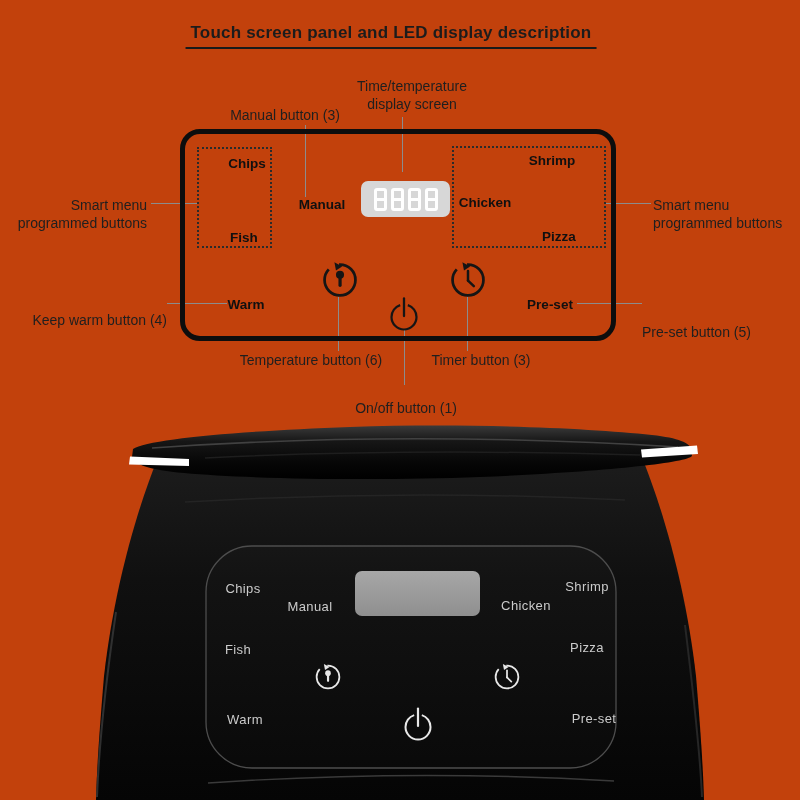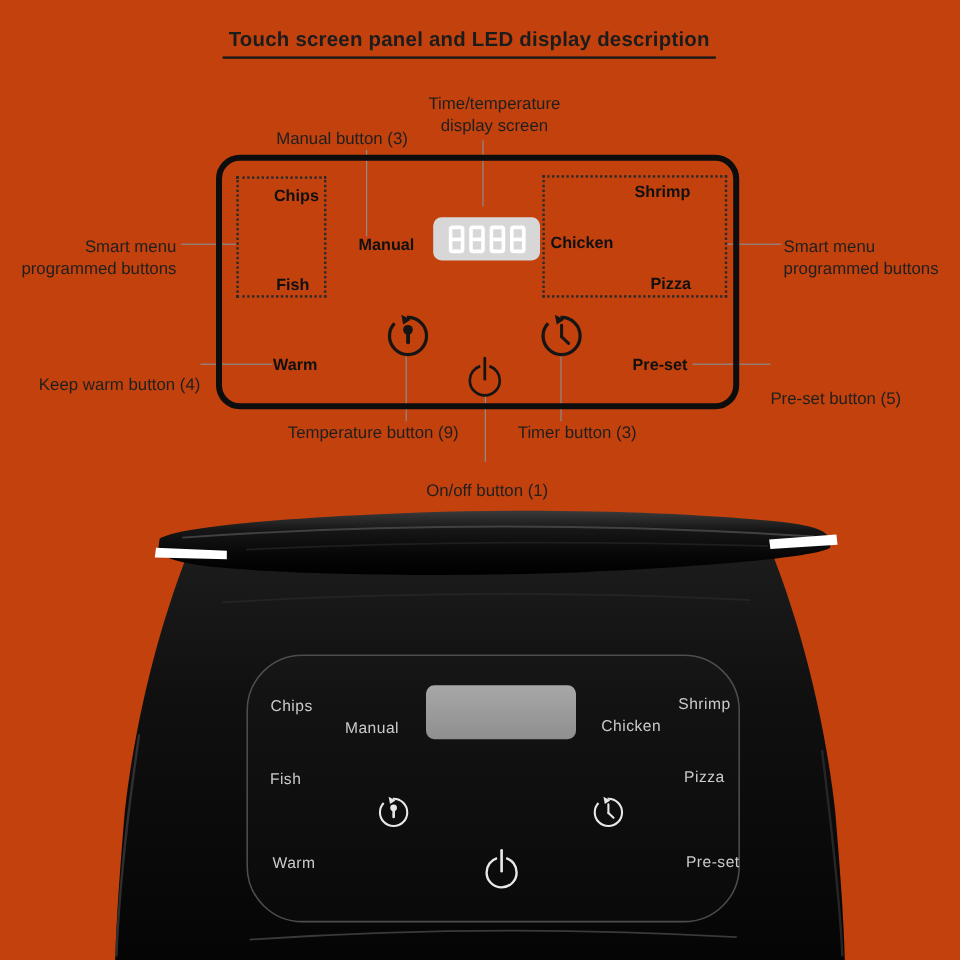--- a/index.html
+++ b/index.html
@@ -46,21 +46,21 @@
     <div>programmed buttons</div>
   </div>
   <div class="lbl ra" style="right:633px;top:311px;">Keep warm button (4)</div>
 
   <div class="lbl" style="left:653px;top:196px;">
     <div>Smart menu</div>
     <div>programmed buttons</div>
   </div>
   <div class="lbl" style="left:642px;top:297px;margin-top:26px;">Pre-set button (5)</div>
 
-  <div class="lbl cx" style="left:311px;top:351px;">Temperature button (9)</div>
+  <div class="lbl cx" style="left:311px;top:351px;">Temperature button (6)</div>
   <div class="lbl cx" style="left:481px;top:351px;">Timer button (3)</div>
   <div class="lbl cx" style="left:406px;top:399px;">On/off button (1)</div>
 
   <div class="vline" style="left:305px;top:125px;height:72px;"></div>
   <div class="vline" style="left:402px;top:117px;height:55px;"></div>
   <div class="hline" style="left:151px;top:203px;width:46px;"></div>
   <div class="hline" style="left:606px;top:203px;width:45px;"></div>
   <div class="hline" style="left:167px;top:303px;width:60px;"></div>
   <div class="hline" style="left:577px;top:303px;width:65px;"></div>
   <div class="vline" style="left:338px;top:297px;height:54px;"></div>

